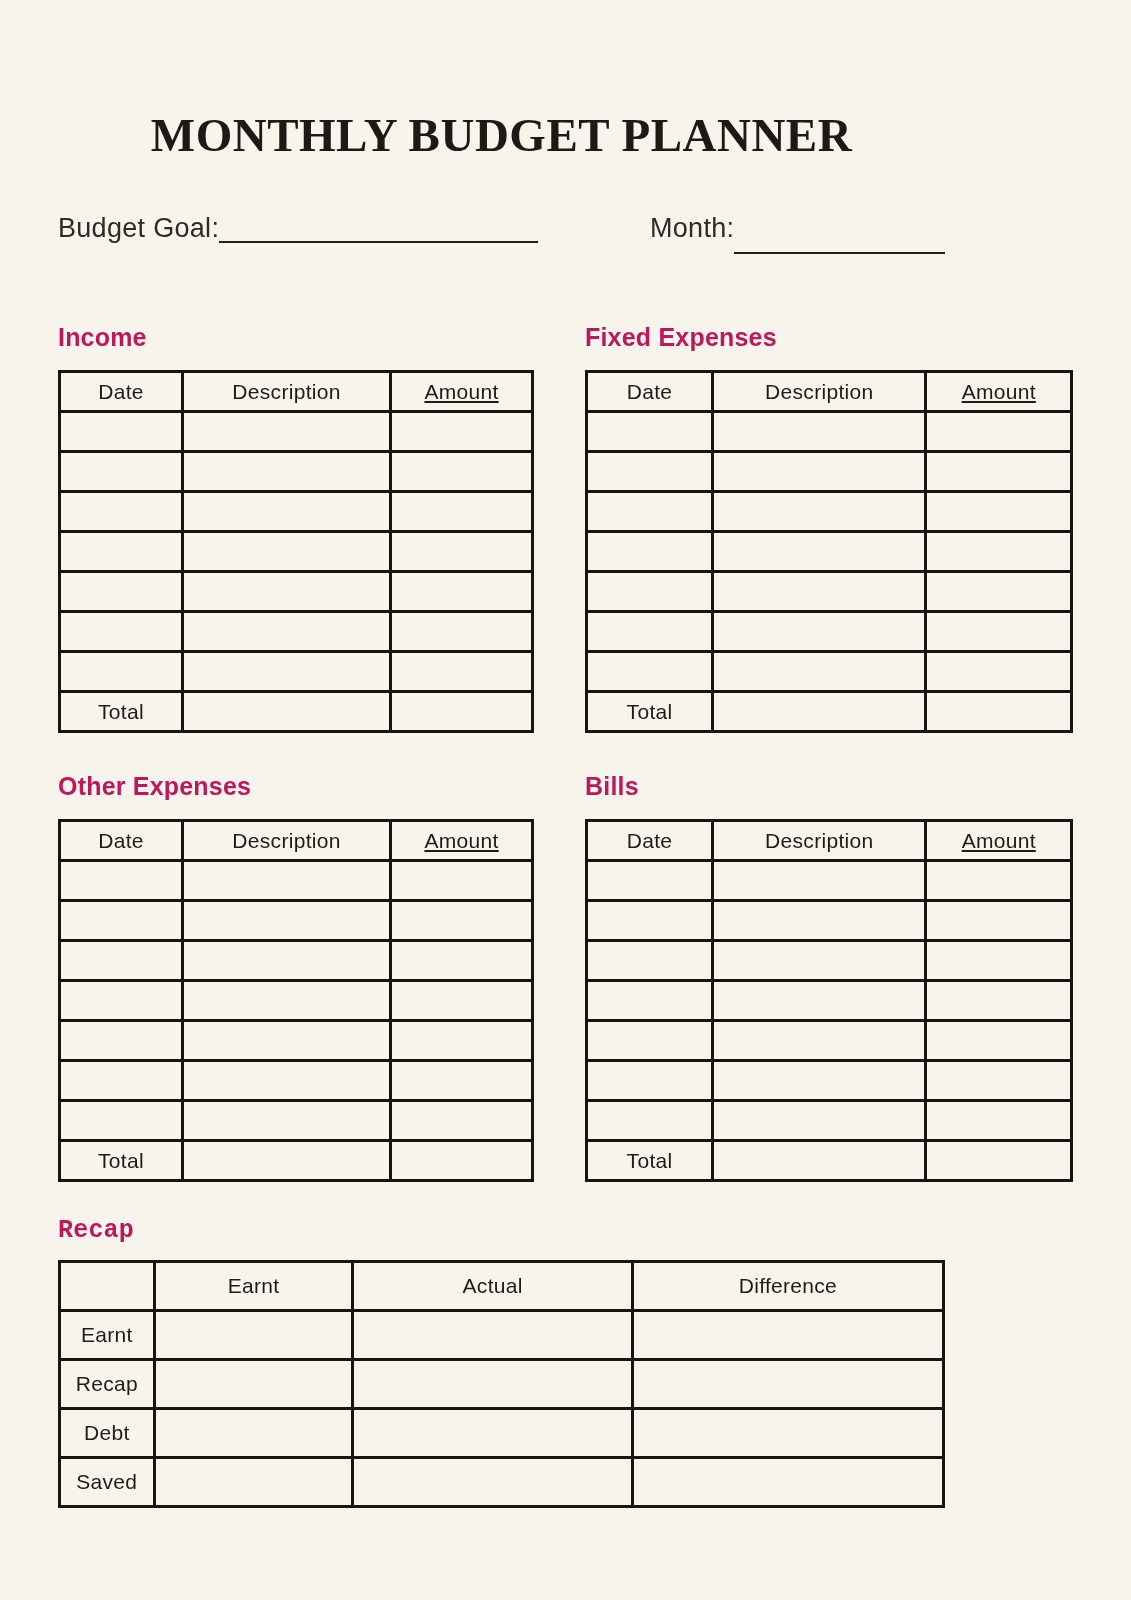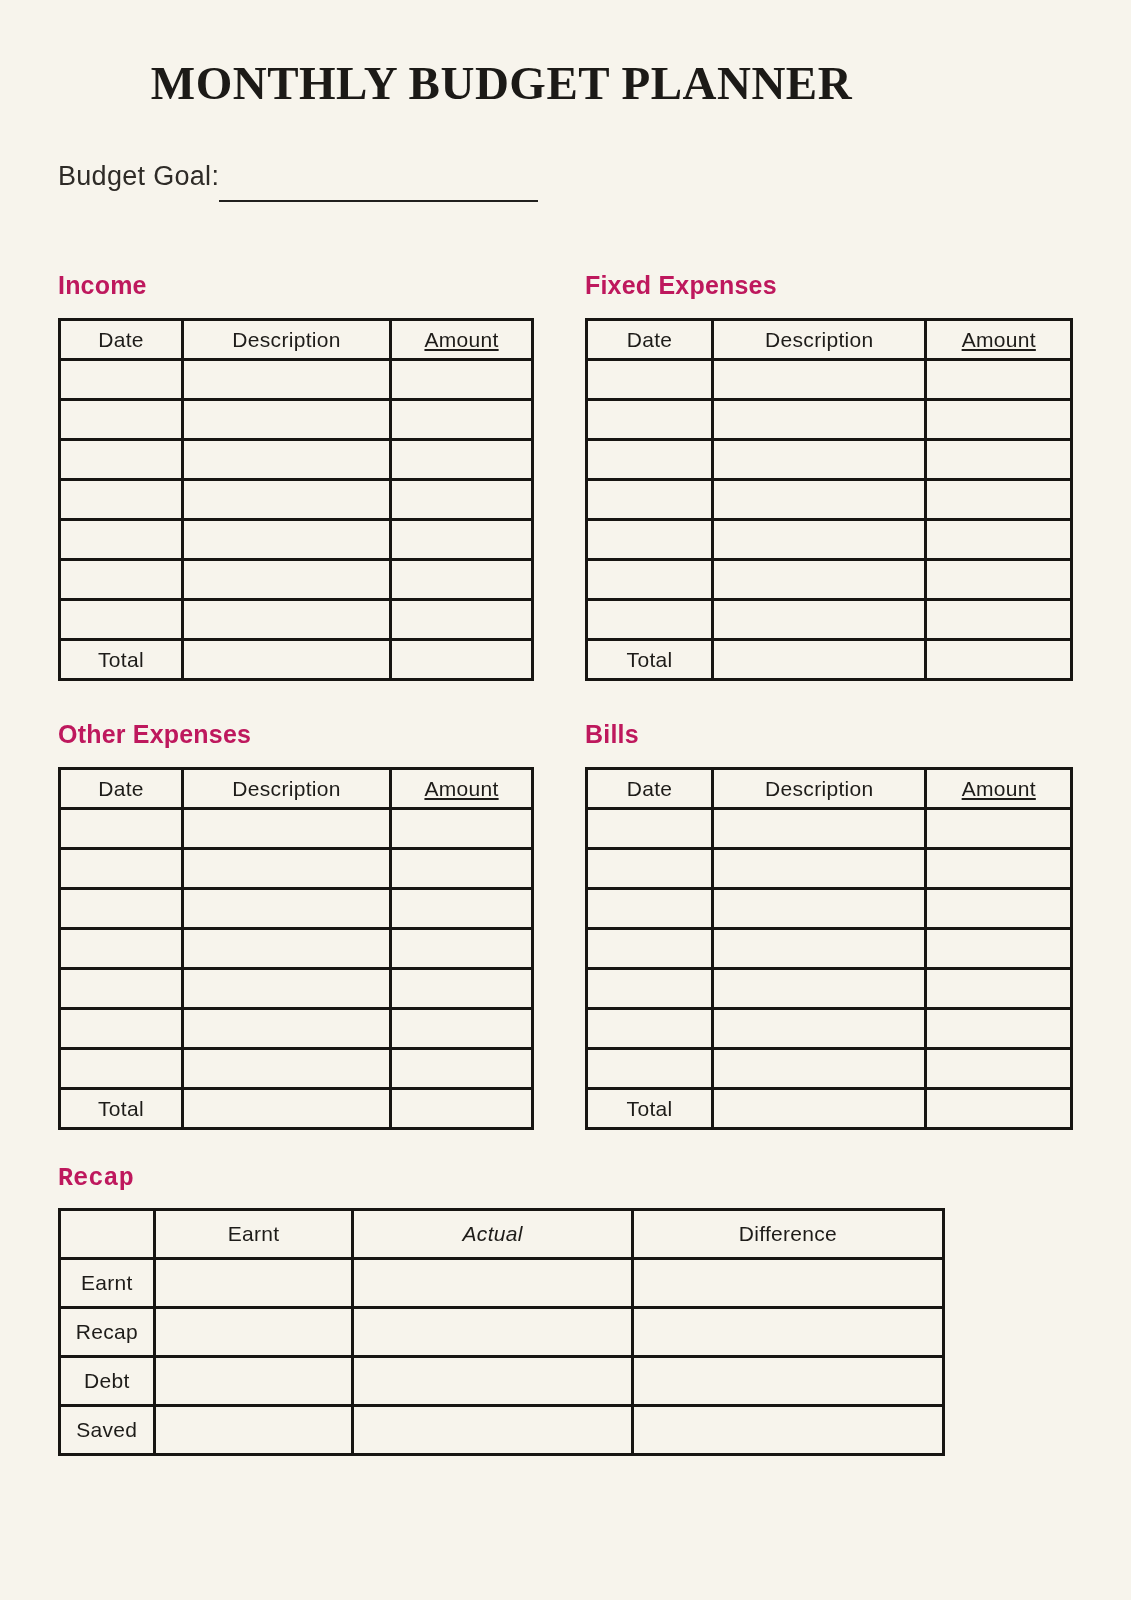--- a/index.html
+++ b/index.html
@@ -7,21 +7,21 @@
   body {
     height: 1600px;
     background: #f7f4ec;
     font-family: "Liberation Sans", sans-serif;
     color: #1a1815;
     overflow: hidden;
   }
   .page {
     width: 1003px;
     height: 1600px;
-    padding: 60px 58px 0 58px;
+    padding: 112px 58px 0 58px;
   }
   .doc-title {
     font-family: "Liberation Serif", serif;
     font-weight: 700;
     font-size: 47px;
     line-height: 1;
     letter-spacing: 0.5px;
     text-align: center;
     color: #1c1a17;
   }
@@ -32,21 +32,21 @@
     height: 35px;
   }
   .field { display: flex; align-items: flex-end; }
   .field-label {
     font-size: 27px;
     line-height: 35px;
     color: #2e2b27;
     letter-spacing: 0.3px;
     white-space: nowrap;
   }
-  .field-budget { width: 480px; }
+  .field-budget { width: 480px; align-items: center; }
   .field-budget .fill-line { width: 320px; }
   .field-month { margin-left: 112px; flex: 1; }
   .field-month .fill-line { flex: 1; }
   .fill-line {
     border-bottom: 2px solid #21201d;
     height: 20px;
     margin-bottom: -8px;
   }
   .tables-grid {
     margin-top: 76px;
@@ -80,35 +80,39 @@
     padding: 0 4px;
   }
   .budget-table .col-date   { width: 26%; }
   .budget-table .col-desc   { width: 44%; margin-left: 8px; }
   .budget-table .col-amount { width: 30%; text-decoration: underline; }
   .recap-section { margin-top: 34px; }
   .recap-section .section-heading { margin-bottom: 14px; font-family: Liberation Mono, monospace; }
   .recap-table th, .recap-table td { height: 49px; }
   .recap-table .rc-label  { width: 10.7%; }
   .recap-table .rc-goal   { width: 22.5%; }
-  .recap-table .rc-actual { width: 31.6%; font-style: italic; }
+  .recap-table .rc-actual { width: 31.6%; }
   .recap-table .rc-diff   { width: 35.2%; }
 </style>
 </head>
 <body>
 
 <div class="page">
 
   <h1 class="doc-title">MONTHLY BUDGET PLANNER</h1>
 
   <div class="fields-row">
     <div class="field field-budget">
       <span class="field-label">Budget Goal:</span>
       <span class="fill-line"></span>
     </div>
+    <div class="field field-month">
+      <span class="field-label">Month:</span>
+      <span class="fill-line"></span>
+    </div>
   </div>
 
   <div class="tables-grid">
 
     <section>
       <h2 class="section-heading">Income</h2>
       <table class="budget-table">
         <thead>
           <tr>
             <th class="col-date">Date</th>

